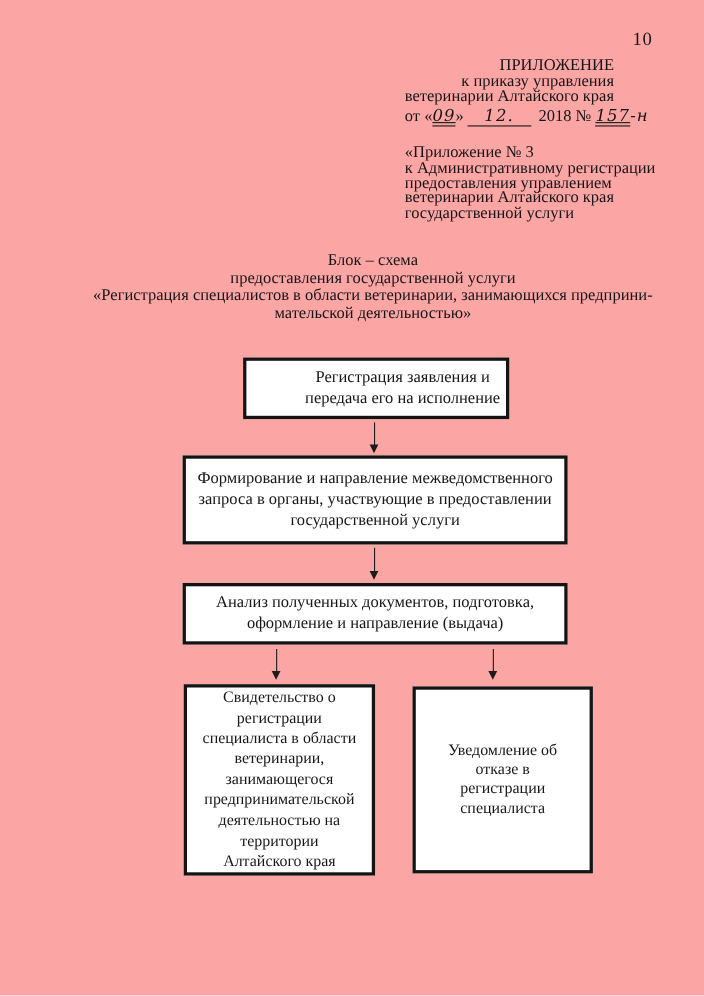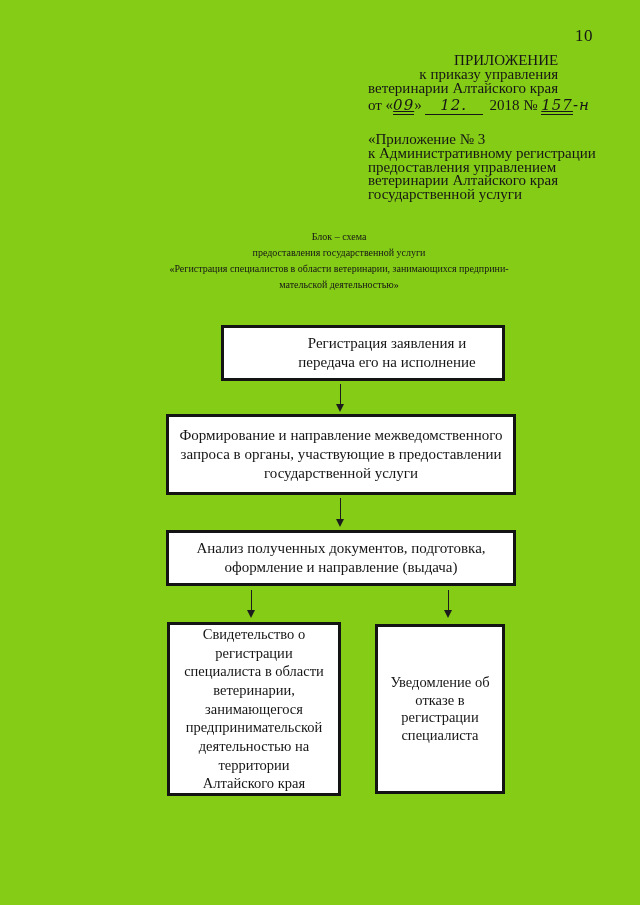--- a/index.html
+++ b/index.html
@@ -1,20 +1,20 @@
 <!DOCTYPE html>
 <html><head>
 <meta charset="utf-8">
 <style>
   html, body { margin: 0; padding: 0; background: #ffffff; }
   .page {
     position: relative;
     width: 640px;
     height: 905px;
-    background: #84cc16;
+    background: #fca5a5;
     font-family: "Liberation Serif", serif;
     color: #161616;
     overflow: hidden;
   }
   .abs { position: absolute; }
 
   .page-number {
     left: 575px; top: 26px;
     font-size: 17px;
     letter-spacing: 0.5px;
@@ -42,21 +42,21 @@
     width: 58px;
     text-align: center;
     border-bottom: 1.2px solid #161616;
     margin: 0 3px;
   }
 
   .title-block {
     left: 39px; top: 229px;
     width: 600px;
     text-align: center;
-    font-size: 10px;
+    font-size: 15px;
     line-height: 16px;
   }
 
   .fc-box {
     position: absolute;
     box-sizing: border-box;
     border: 3px solid #141414;
     display: flex;
     align-items: center;
     justify-content: center;
@@ -108,21 +108,21 @@
     <div>государственной услуги</div>
   </div>
 
   <div class="abs title-block">
     <div>Блок – схема</div>
     <div>предоставления государственной услуги</div>
     <div>«Регистрация специалистов в области ветеринарии, занимающихся предприни-</div>
     <div>мательской деятельностью»</div>
   </div>
 
-  <div class="fc-box" id="box-registration" style="left:221px; top:325px; width:284px; height:56px;padding-left:48px;">Регистрация заявления и
+  <div class="fc-box" id="box-registration" style="left:221px; top:325px; width:242px; height:56px;padding-left:48px;">Регистрация заявления и
 передача его на исполнение</div>
 
   <div class="arrow-down" style="left:336px; top:384px; height:28px;">
     <span class="shaft" style="height:21px;"></span>
     <span class="head"></span>
   </div>
 
   <div class="fc-box" id="box-interagency" style="left:166px; top:414px; width:350px; height:81px;">Формирование и направление межведомственного
 запроса в органы, участвующие в предоставлении
 государственной услуги</div>
@@ -148,18 +148,18 @@
   <div class="fc-box" id="box-certificate" style="left:167px; top:622px; width:174px; height:174px;">Свидетельство о
 регистрации
 специалиста в области
 ветеринарии,
 занимающегося
 предпринимательской
 деятельностью на
 территории
 Алтайского края</div>
 
-  <div class="fc-box" id="box-refusal" style="left:375px; top:624px; width:130px; height:170px;">Уведомление об
+  <div class="fc-box" id="box-refusal" style="left:375px; top:624px; width:164px; height:170px;">Уведомление об
 отказе в
 регистрации
 специалиста</div>
 
 </div>
 
 </body></html>

